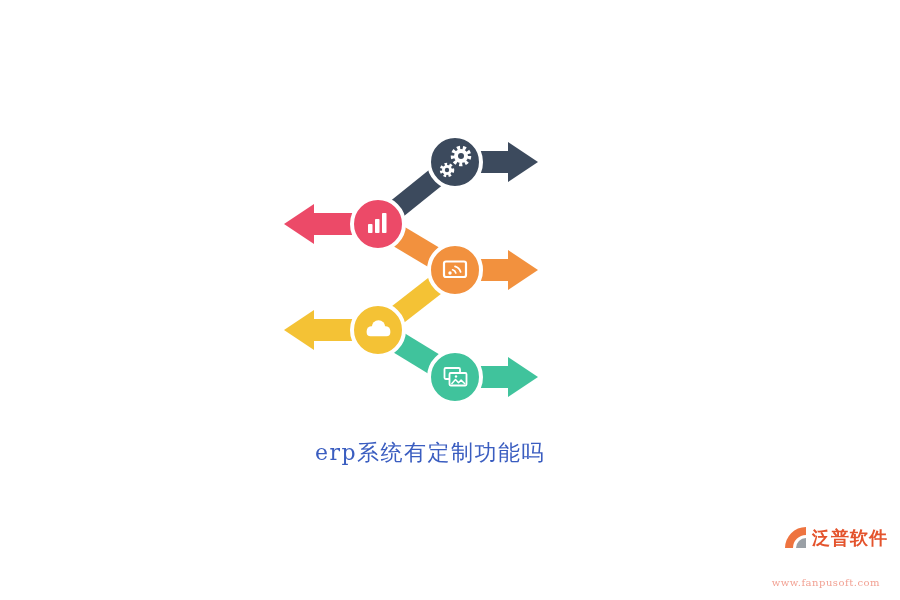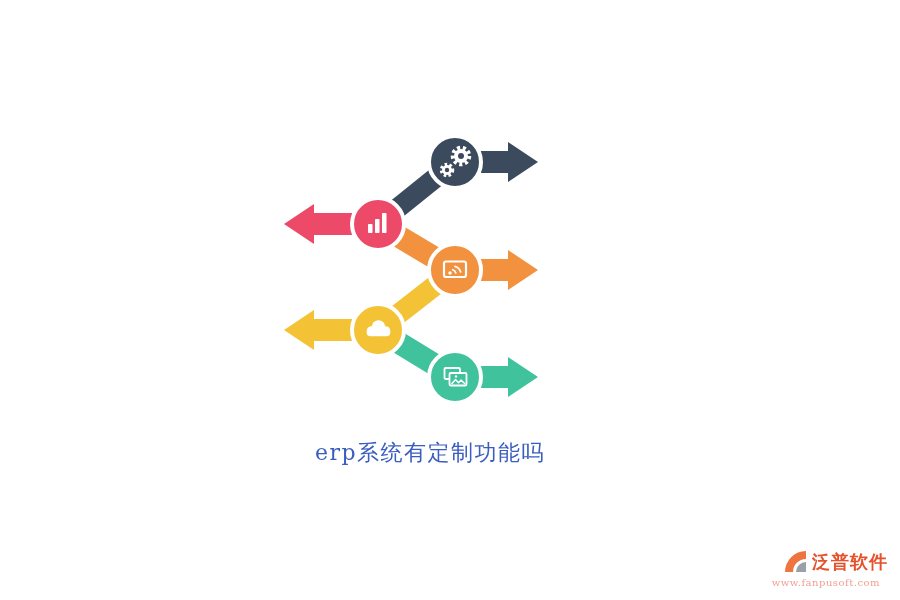--- a/index.html
+++ b/index.html
@@ -33,20 +33,21 @@
     letter-spacing: 1.5px;
     font-weight: 400;
   }
   .footer {
     position: absolute;
     right: 12px;
     bottom: 12px;
     display: flex;
     flex-direction: column;
     align-items: flex-end;
+    gap: 24px;
   }
   .brand-row {
     display: flex;
     align-items: center;
     gap: 4px;
   }
   .brand {
     font-family: "DejaVu Serif", "Liberation Serif", serif;
     font-size: 18px;
     font-weight: bold;

